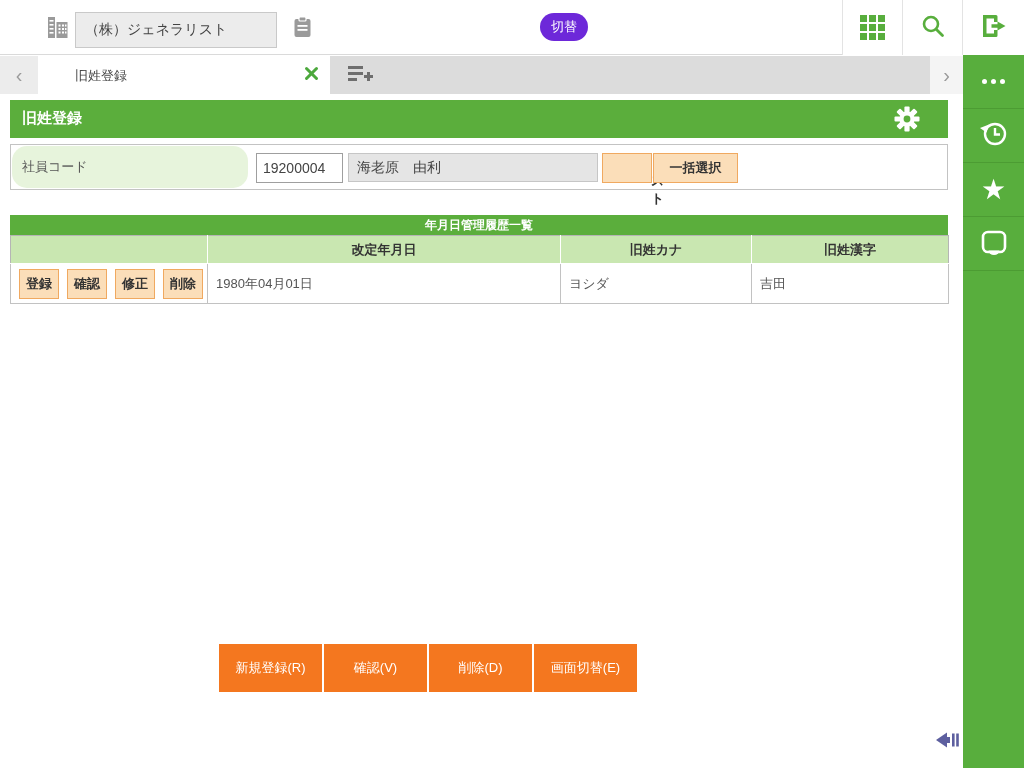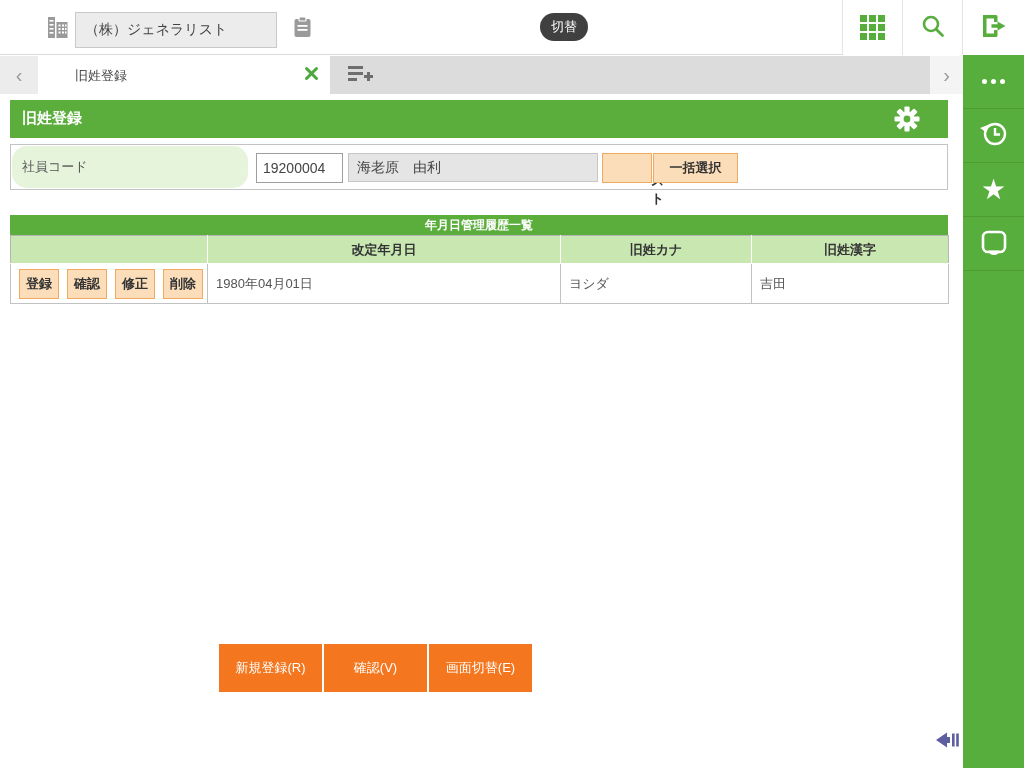--- a/index.html
+++ b/index.html
@@ -10,21 +10,21 @@
   .topbar { position:absolute; left:0; top:0; width:1024px; height:55px; background:#fff;
     border-bottom:1px solid #dadada; }
   .building-icon { position:absolute; left:47px; top:16px; }
   .clipboard-icon { position:absolute; left:293px; top:16px; }
   .top-input { position:absolute; top:12px; height:31px; background:#ececec;
     border:1px solid #c9c9c9; font-size:14px; color:#444; padding:17px 9px;
     font-family:"Liberation Sans","DejaVu Sans",sans-serif; }
   .company { left:75px; width:202px; }
   .role { left:320px; width:204px; }
   .switch-btn { position:absolute; left:540px; top:13px; width:48px; height:28px;
-    border-radius:14px; background:#404040; border:none; color:#fff; font-size:13px;
+    border-radius:14px; background:#6d28d9; border:none; color:#fff; font-size:13px;
     cursor:pointer; font-family:inherit; }
   .top-right { position:absolute; right:0; top:0; height:55px; display:flex; }
   .top-icon-btn { width:60px; height:55px; border:none; background:#fff;
     border-left:1px solid #e3e3e3; display:flex; align-items:center; justify-content:center;
     cursor:pointer; }
   .grid9 { display:grid; grid-template-columns:repeat(3,7px); grid-template-rows:repeat(3,7px);
     gap:2px; }
   .grid9 span { background:#58ae3d; }
 
   
@@ -283,20 +283,21 @@
           <td>ヨシダ</td>
           <td>吉田</td>
         </tr>
       </tbody>
     </table>
   </div>
 
   <div class="footer-btns">
     <button>新規登録(R)</button>
     <button>確認(V)</button>
+    <button>削除(D)</button>
     <button>画面切替(E)</button>
   </div>
 
   <button class="collapse-btn">
     <svg width="26" height="22" viewBox="0 0 26 22" fill="#5d5f9f">
       <polygon points="1,11 12,3.5 12,18.5"></polygon>
       <rect x="10" y="8" width="5" height="6"></rect>
       <rect x="17" y="4.5" width="2.6" height="13"></rect>
       <rect x="21.2" y="4.5" width="2.6" height="13"></rect>
     </svg>

